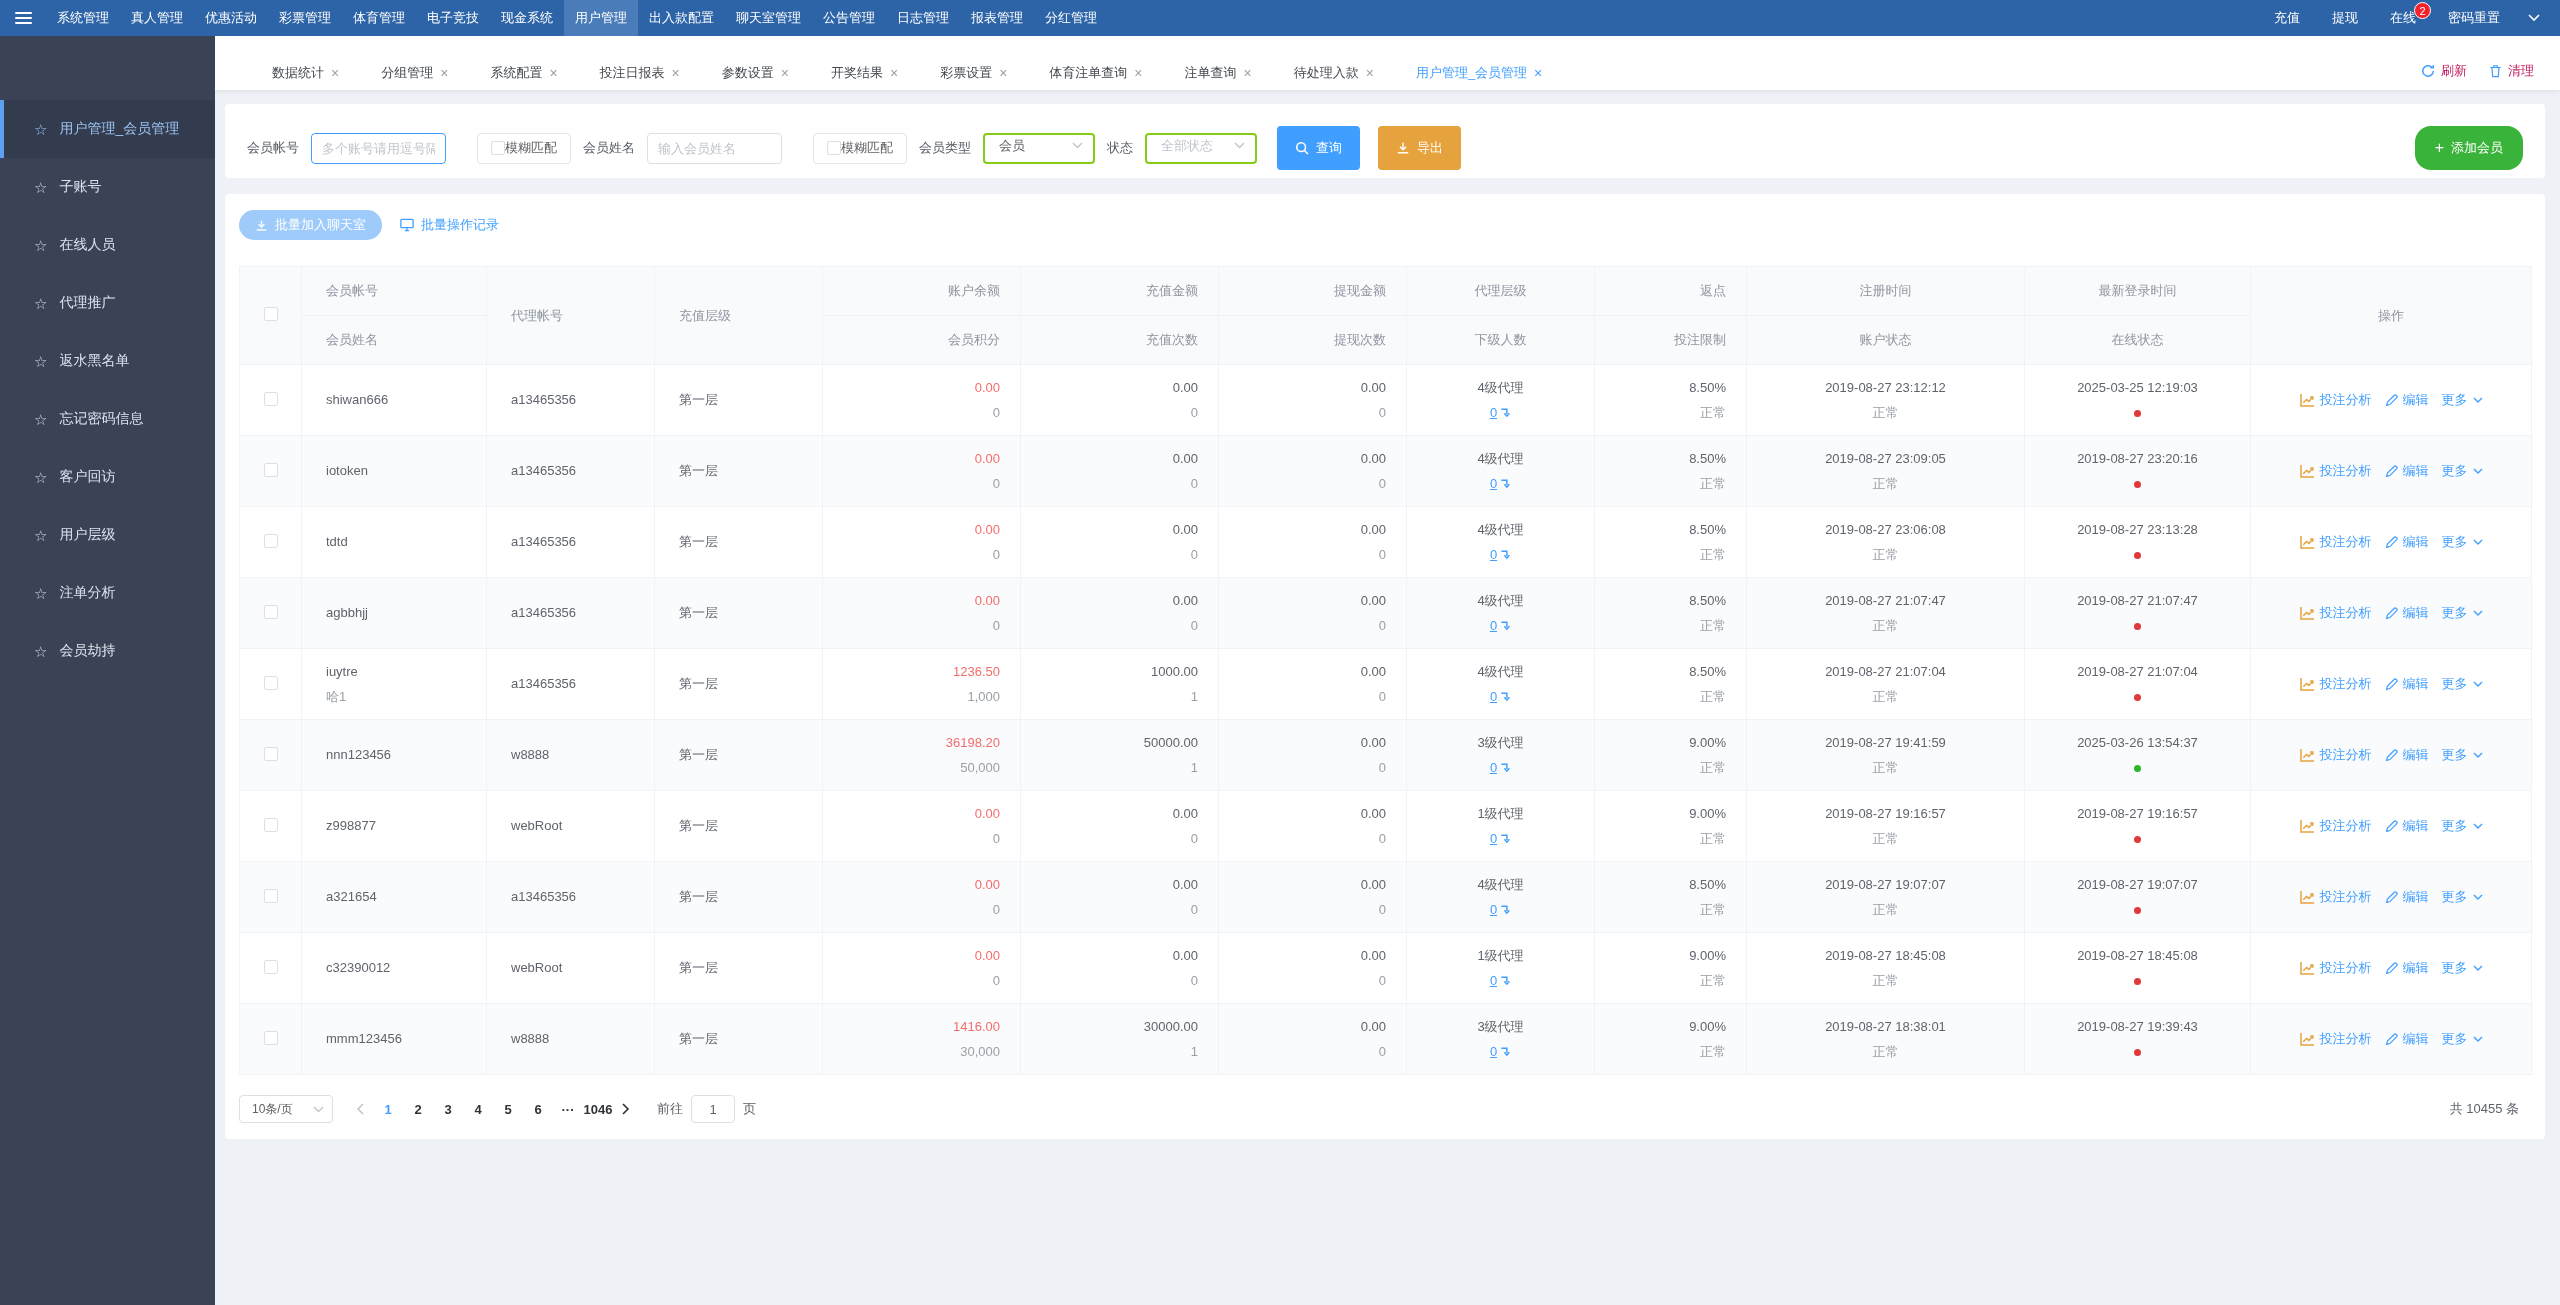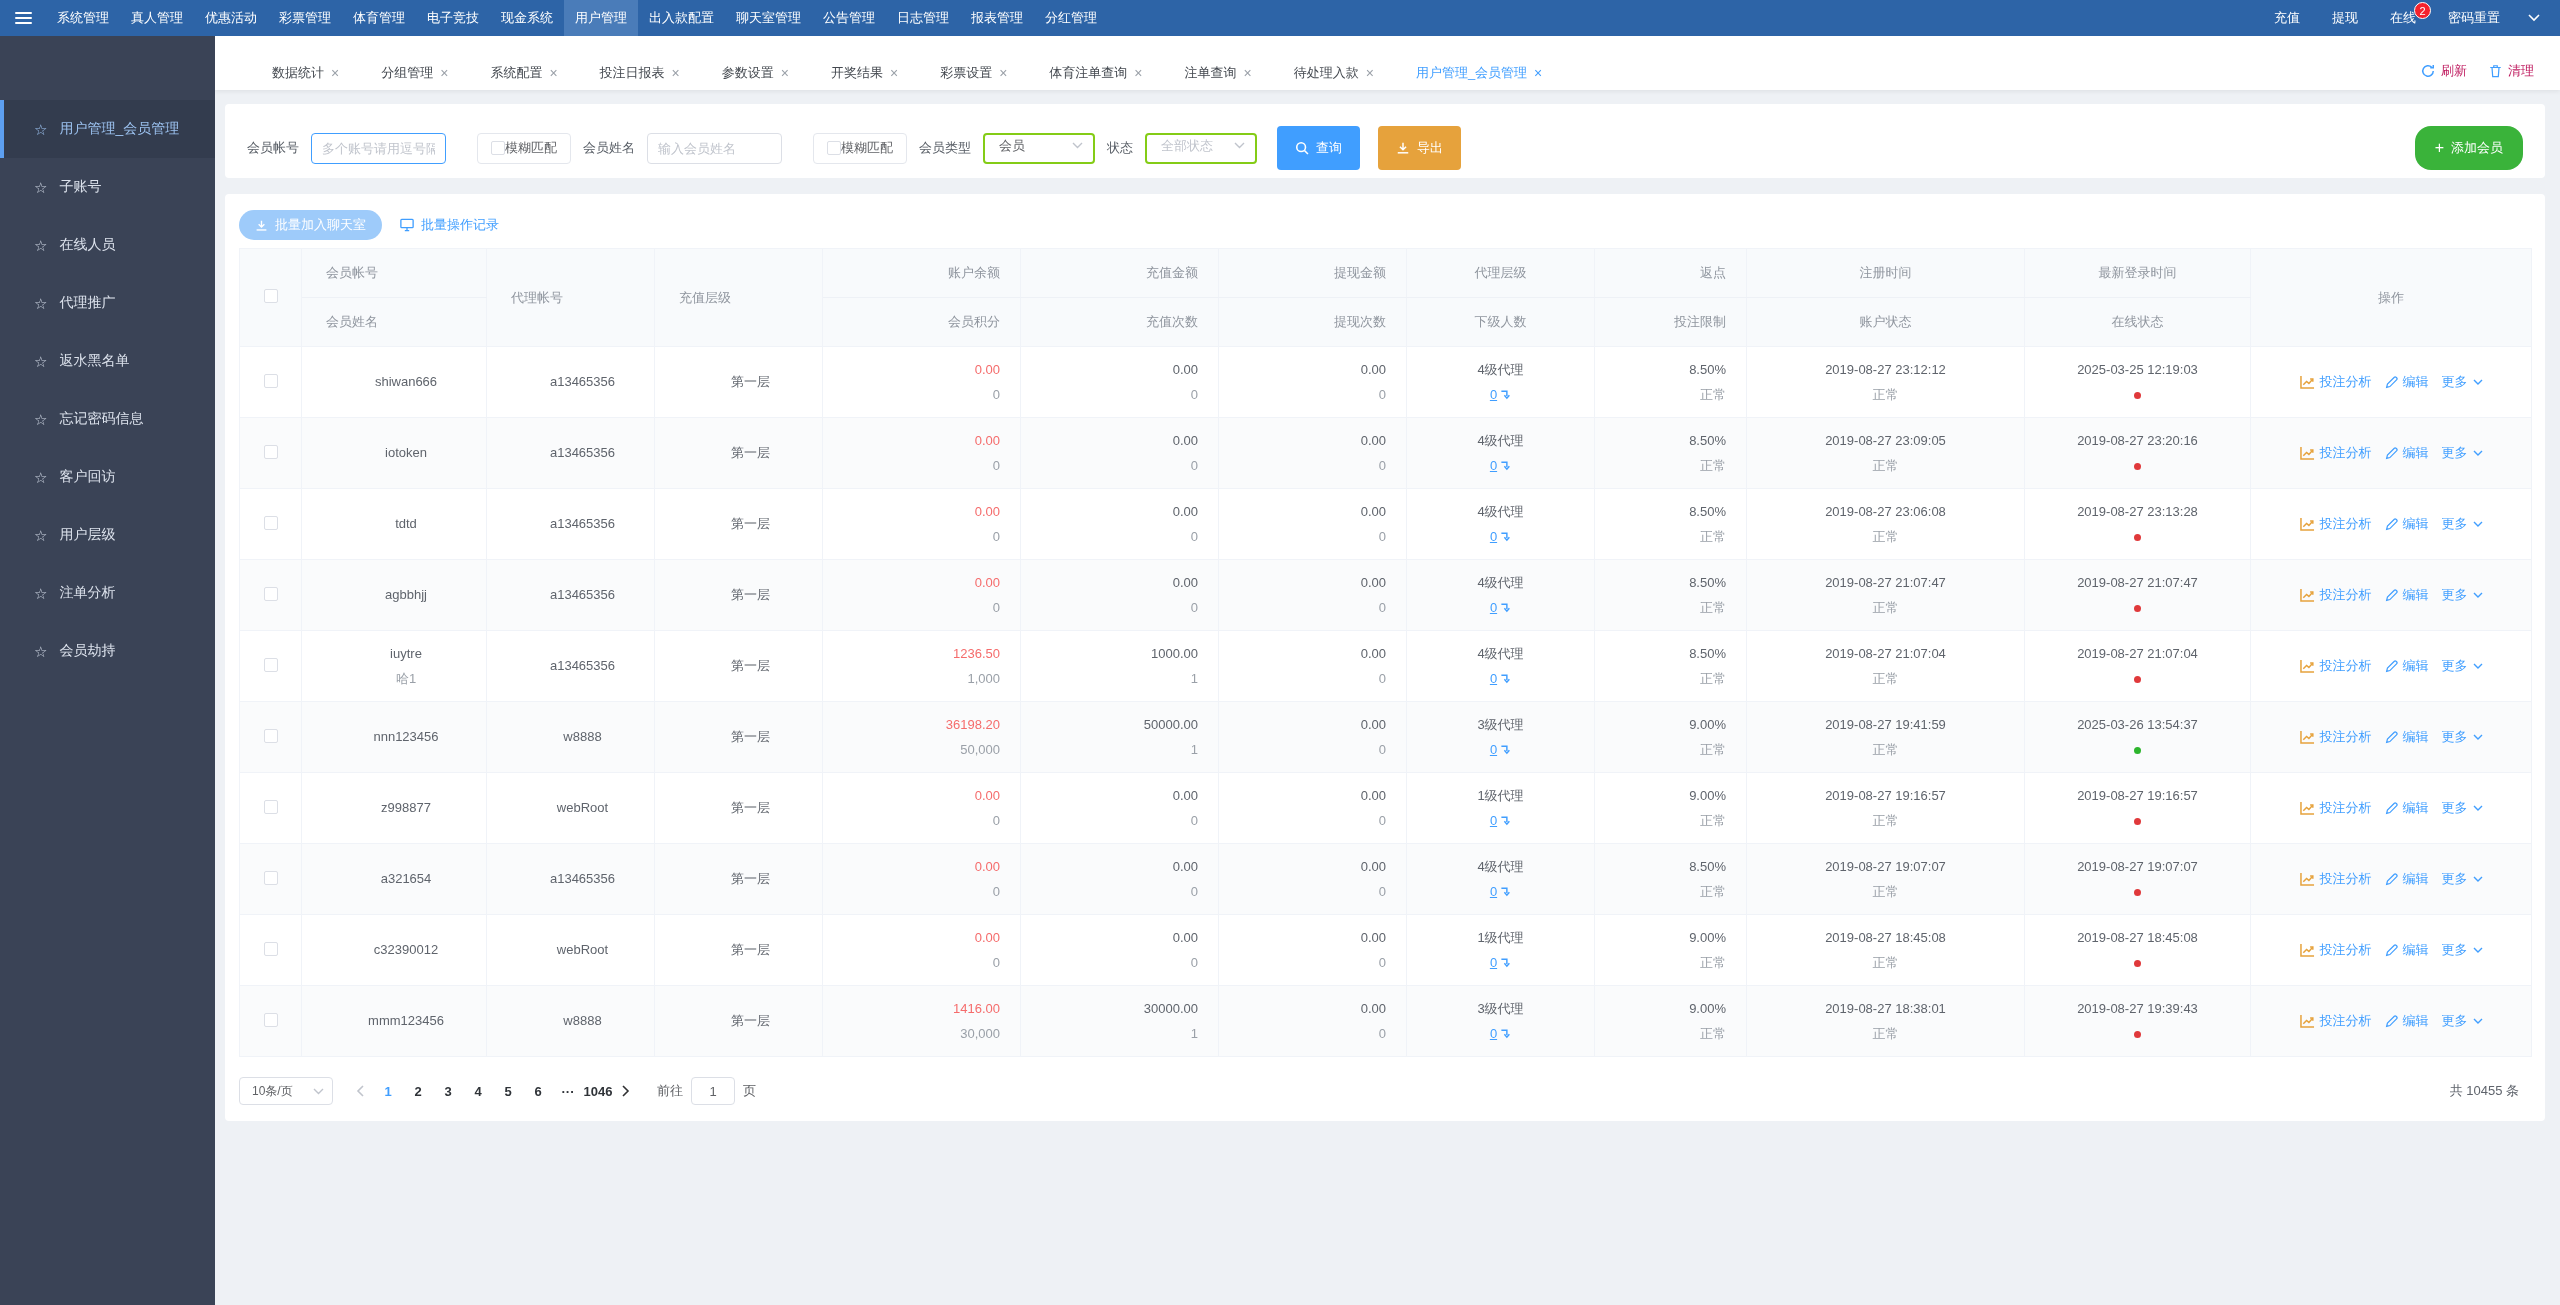--- a/index.html
+++ b/index.html
@@ -55,35 +55,35 @@
   .btn { height:44px; border:none; border-radius:4px; display:inline-flex; align-items:center; gap:7px; padding:0 18px; font-size:13px; color:#fff; cursor:pointer; font-family:inherit; white-space:nowrap; }
   .btn-search { background:#409eff; margin-left:8px; }
   .btn-export { background:#e6a23c; margin-left:6px; }
   .btn-add { background:#3ab33a; border-radius:16px; margin-left:auto; padding:0 20px; }
   .plus-glyph { font-size:16px; line-height:1; }
   .expand-row { display:flex; justify-content:center; padding:16px 0 12px; }
   .expand-link { display:flex; align-items:center; gap:6px; color:#409eff; font-size:13px; cursor:pointer; }
 
   
   .table-card { margin:16px 15px 0 10px; background:#fff; border-radius:4px; padding:16px 14px 16px; }
-  .toolbar { display:flex; align-items:center; gap:18px; margin-bottom:8px; }
+  .toolbar { display:flex; align-items:center; gap:18px; margin-bottom:26px; }
   .btn-batch { background:#9ecbfa; height:30px; border-radius:15px; color:#fff; display:inline-flex; align-items:center; gap:7px; padding:0 16px; font-size:13px; cursor:not-allowed; border:none; font-family:inherit; }
   .link-batch-log { display:flex; align-items:center; gap:7px; color:#409eff; font-size:13px; cursor:pointer; }
 
   table { width:100%; border-collapse:collapse; table-layout:fixed; border:1px solid #f0f3f8; }
   th, td { border-right:1px solid #f0f3f8; }
   thead th { background:#f8fafc; font-weight:normal; color:#8f959e; font-size:13px; height:49px; }
   thead tr:first-child th.split { border-bottom:1px solid #eef1f6; }
   th.al, td.al { text-align:left; padding-left:24px; }
   th.ar, td.ar { text-align:right; padding-right:20px; }
   th.ac, td.ac { text-align:center; }
   tbody td { height:71px; border-top:1px solid #f0f3f8; }
   tbody tr:nth-child(even) td { background:#fafbfc; }
   .cell { display:flex; flex-direction:column; justify-content:center; gap:9px; }
-  td.al .cell { align-items:center; }
+  td.al .cell { align-items:flex-start; }
   td.ar .cell { align-items:flex-end; }
   td.ac .cell { align-items:center; }
   .cmain { font-size:13px; color:#5f646c; line-height:16px; }
   .csub { font-size:13px; color:#9aa0a8; line-height:16px; }
   .csub:empty { display:none; }
   .red { color:#f56c6c; }
   .checkbox { display:inline-block; width:14px; height:14px; border:1px solid #dcdfe6; border-radius:2px; background:#fff; cursor:pointer; }
   .sub-link { display:inline-flex; align-items:center; gap:3px; color:#409eff; cursor:pointer; font-size:13px; }
   .sub-link .num { text-decoration:underline; }
   .dot { width:7px; height:7px; border-radius:50%; display:inline-block; }

